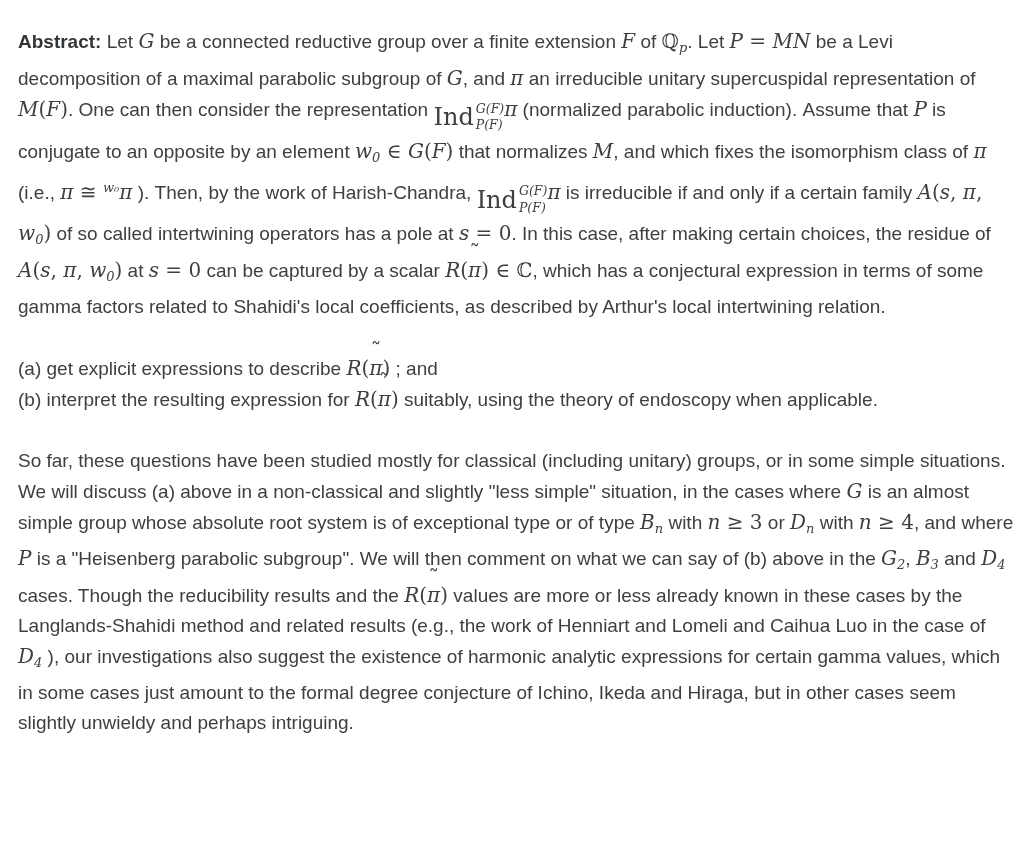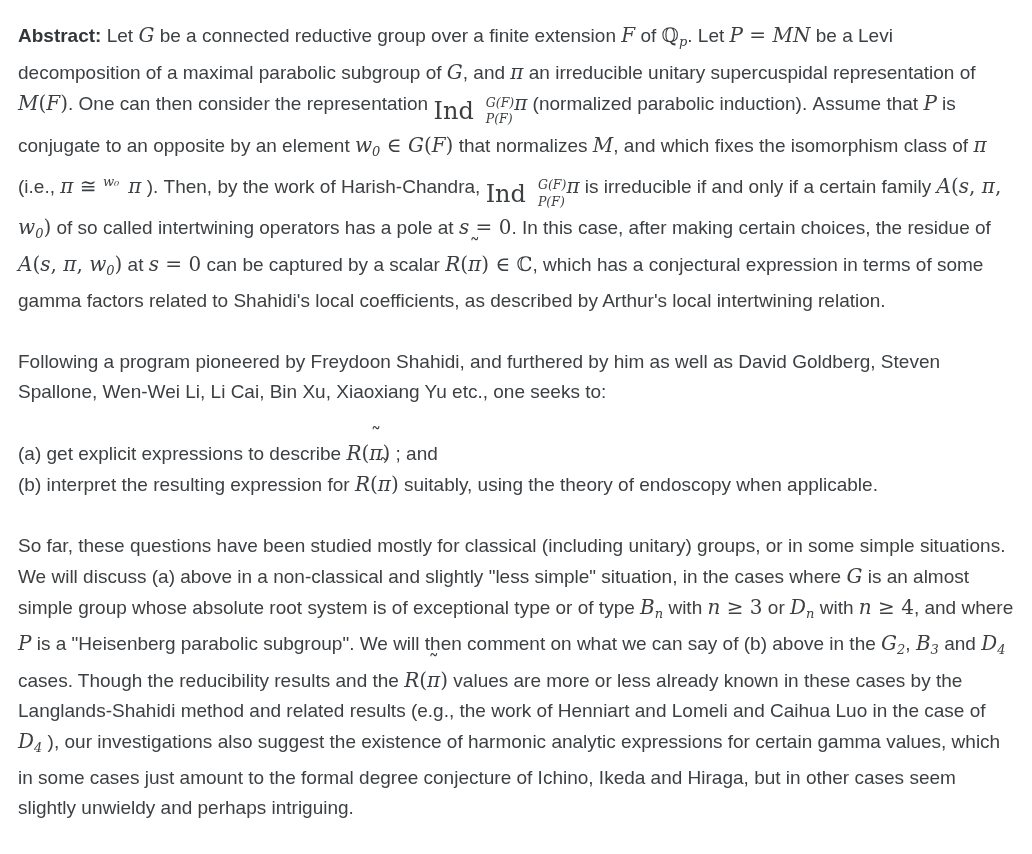--- a/index.html
+++ b/index.html
@@ -8,21 +8,21 @@
     background: #ffffff;
   }
   body {
     width: 1032px;
     font-family: "Liberation Sans", sans-serif;
   }
   .doc {
     box-sizing: border-box;
     width: 1032px;
     min-height: 854px;
-    padding: 20px 18px 10px 18px;
+    padding: 26px 18px 10px 18px;
     color: #3d4043;
     font-size: 19px;
     line-height: 30px;
     border-radius: 15px;
   }
   .doc p {
     margin: 0 0 31px 0;
   }
   .doc p:last-child {
     margin-bottom: 16px;
@@ -46,21 +46,21 @@
     font-family: "DejaVu Serif", serif;
     font-style: italic;
     font-size: 13px;
     vertical-align: -0.3em;
   }
   .msp {
     font-family: "DejaVu Serif", serif;
     font-style: italic;
     font-size: 13px;
     vertical-align: 0.5em;
-    margin-right: 9px;
+    margin-right: 0;
   }
   
   .mti {
     display: inline-block;
     position: relative;
     font-family: "DejaVu Serif", serif;
     font-style: italic;
     font-size: 20px;
   }
   .mti .tld {
@@ -80,21 +80,21 @@
   }
   .mind .op {
     font-family: "DejaVu Serif", serif;
     font-size: 24px;
     line-height: 1;
   }
   .mind .sc {
     display: inline-flex;
     flex-direction: column;
     justify-content: center;
-    margin-left: 12px;
+    margin-left: 2px;
     padding: 2px 0;
     font-family: "DejaVu Serif", serif;
     font-style: italic;
     font-size: 12.5px;
     line-height: 1.3;
   }
 </style>
 </head>
 <body>
 
@@ -105,16 +105,15 @@
           <span>G(F)</span>
           <span>P(F)</span>
         </span>
       </span><span class="mi">π</span> (normalized parabolic induction). Assume that <span class="mi">P</span> is conjugate to an opposite by an element <span class="mi">w</span><span class="msb">0</span><span class="mr"> ∈ </span><span class="mi">G</span><span class="mr">(</span><span class="mi">F</span><span class="mr">)</span> that normalizes <span class="mi">M</span>, and which fixes the isomorphism class of <span class="mi">π</span> (i.e., <span class="mi">π</span><span class="mr"> ≅ </span><span class="msp">w₀</span><span class="mi">π</span> ). Then, by the work of Harish-Chandra, <span class="mind">
         <span class="op">Ind</span>
         <span class="sc">
           <span>G(F)</span>
           <span>P(F)</span>
         </span>
       </span><span class="mi">π</span> is irreducible if and only if a certain family <span class="mi">A</span><span class="mr">(</span><span class="mi">s</span><span class="mr">, </span><span class="mi">π</span><span class="mr">, </span><span class="mi">w</span><span class="msb">0</span><span class="mr">)</span> of so called intertwining operators has a pole at <span class="mi">s</span><span class="mr"> = 0</span>. In this case, after making certain choices, the residue of <span class="mi">A</span><span class="mr">(</span><span class="mi">s</span><span class="mr">, </span><span class="mi">π</span><span class="mr">, </span><span class="mi">w</span><span class="msb">0</span><span class="mr">)</span> at <span class="mi">s</span><span class="mr"> = 0</span> can be captured by a scalar <span class="mi">R</span><span class="mr">(</span><span class="mti"><span class="tld">˜</span>π</span><span class="mr">) ∈ ℂ</span>, which has a conjectural expression in terms of some gamma factors related to Shahidi's local coefficients, as described by Arthur's local intertwining relation.</p>
-  <p>Following a program pioneered by Freydoon Shahidi, and furthered by him as well as David Goldberg, Steven Spallone, Wen-Wei Li, Li Cai, Bin Xu, Xiaoxiang Yu etc., one seeks to:</p>
   <p>(a) get explicit expressions to describe <span class="mi">R</span><span class="mr">(</span><span class="mti"><span class="tld">˜</span>π</span><span class="mr">)</span> ; and<br>(b) interpret the resulting expression for <span class="mi">R</span><span class="mr">(</span><span class="mti"><span class="tld">˜</span>π</span><span class="mr">)</span> suitably, using the theory of endoscopy when applicable.</p>
   <p>So far, these questions have been studied mostly for classical (including unitary) groups, or in some simple situations. We will discuss (a) above in a non-classical and slightly "less simple" situation, in the cases where <span class="mi">G</span> is an almost simple group whose absolute root system is of exceptional type or of type <span class="mi">B</span><span class="msb">n</span> with <span class="mi">n</span><span class="mr"> ≥ 3</span> or <span class="mi">D</span><span class="msb">n</span> with <span class="mi">n</span><span class="mr"> ≥ 4</span>, and where <span class="mi">P</span> is a "Heisenberg parabolic subgroup". We will then comment on what we can say of (b) above in the <span class="mi">G</span><span class="msb">2</span>, <span class="mi">B</span><span class="msb">3</span> and <span class="mi">D</span><span class="msb">4</span> cases. Though the reducibility results and the <span class="mi">R</span><span class="mr">(</span><span class="mti"><span class="tld">˜</span>π</span><span class="mr">)</span> values are more or less already known in these cases by the Langlands-Shahidi method and related results (e.g., the work of Henniart and Lomeli and Caihua Luo in the case of <span class="mi">D</span><span class="msb">4</span> ), our investigations also suggest the existence of harmonic analytic expressions for certain gamma values, which in some cases just amount to the formal degree conjecture of Ichino, Ikeda and Hiraga, but in other cases seem slightly unwieldy and perhaps intriguing.</p>
 </div>
 
 </body></html>

